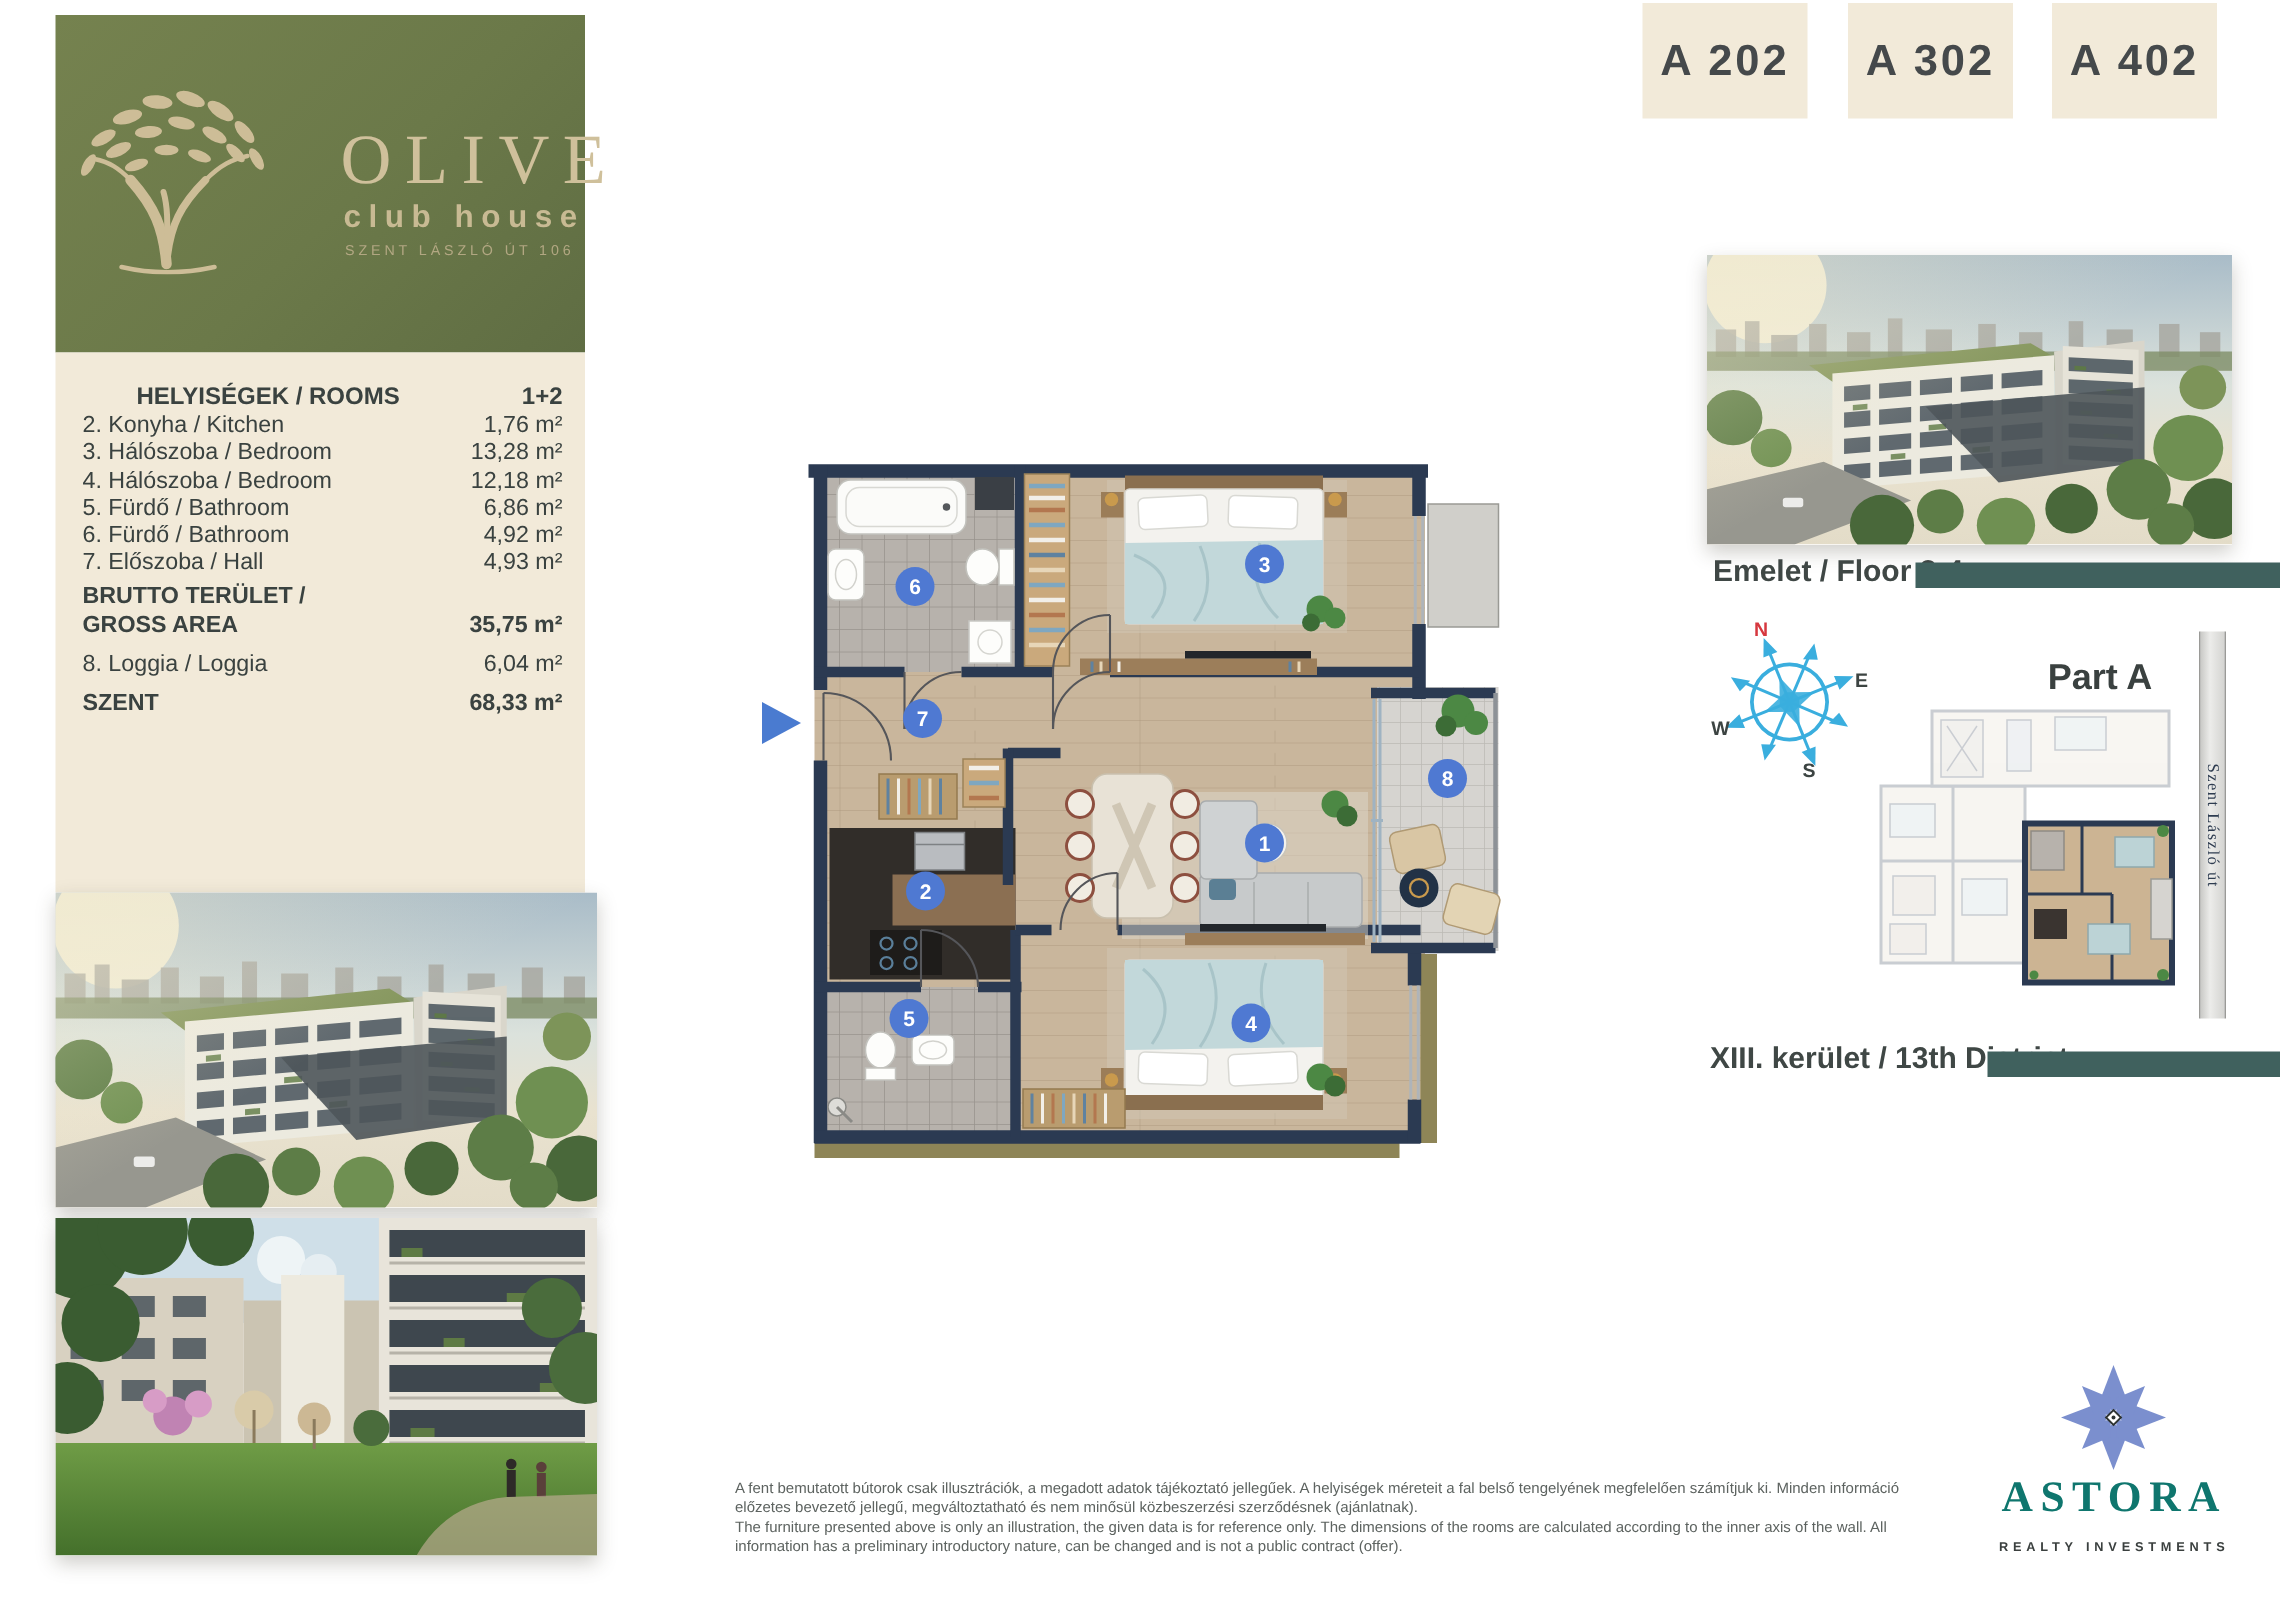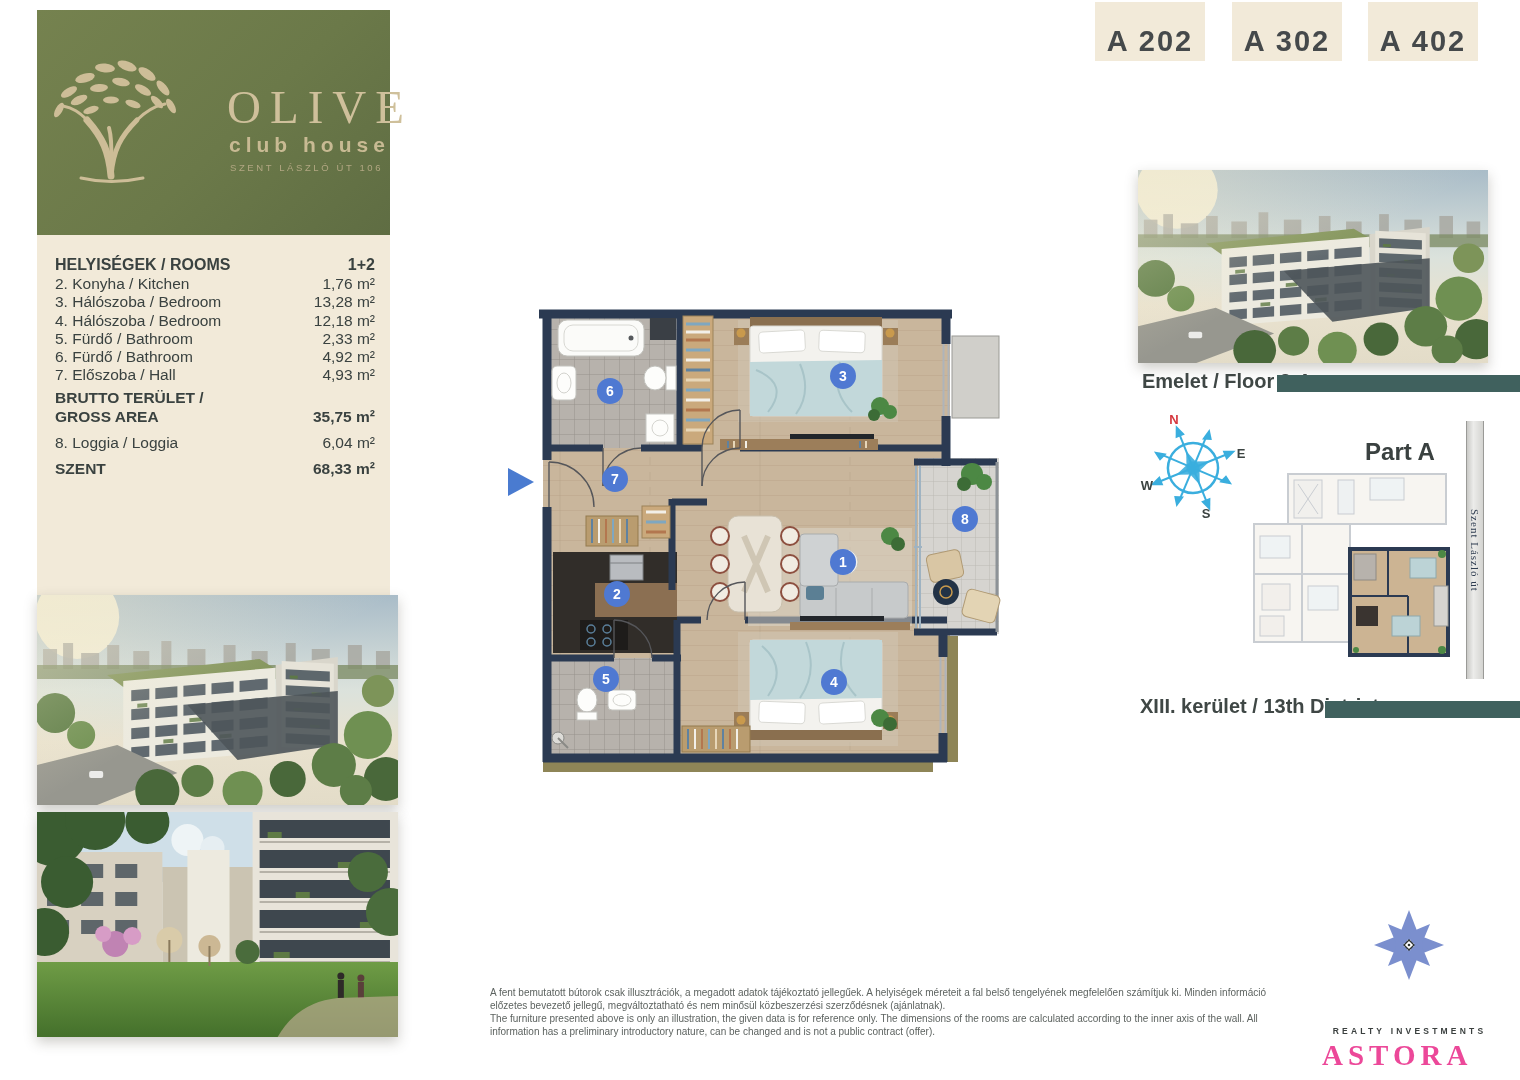--- a/index.html
+++ b/index.html
@@ -14,31 +14,31 @@
   #logo-title { left:190px; top:70px; width:165px; font-family:"Liberation Serif",serif;
     font-size:47px; color:#cfc09b; letter-spacing:9px; font-weight:400; }
   #logo-sub { left:192px; top:123px; font-size:21px; font-weight:bold; color:#c8ba93; letter-spacing:5px; }
   #logo-addr { left:193px; top:152px; font-size:9.5px; color:#b2a782; letter-spacing:2.6px; }
 
   #cream-box { left:37px; top:235px; width:353px; height:360px; background:#f2ead9; }
   #room-table { left:55px; top:256px; width:320px; color:#3a4240; font-size:15.5px; line-height:18.2px; }
   .rt-row { display:flex; justify-content:space-between; align-items:flex-end; }
   .rt-row .lbl { text-align:left; }
   .rt-row .val { text-align:left; white-space:nowrap; }
-  .rt-head { font-weight:bold; font-size:16px; margin-bottom:1px; }
+  .rt-head { font-weight:bold; font-size:16px; margin-bottom:1px;margin-left:36px; }
   .rt-ind { padding-left:14px; }
   .rt-sum { font-weight:bold; }
   .mt6{margin-top:6px;} .mt5{margin-top:5px;} .mt8{margin-top:8px;}
 
   .photo { box-shadow:0 5px 12px rgba(60,55,40,.25); }
   #photo1 { left:37px; top:595px; width:361px; height:210px; }
   #photo2 { left:37px; top:812px; width:361px; height:225px; }
 
   
-  .unit-box { top:2px; width:110px; height:59px; background:#f2ead9; color:#45494b;
+  .unit-box { top:2px; width:110px; height:77px; background:#f2ead9; color:#45494b;
     font-size:29px; font-weight:bold; letter-spacing:2px; text-align:center; line-height:78px; }
   #unit-0{left:1095px;} #unit-1{left:1232px;} #unit-2{left:1368px;}
 
   
   #plan { left:500px; top:300px; }
   #watermark { left:536px; top:504px; width:470px; text-align:center;
     font-size:51px; font-weight:bold; letter-spacing:5px; color:rgba(255,255,255,0.55);
     text-shadow:0 0 2px rgba(120,120,120,0.15); }
 
   
@@ -55,23 +55,23 @@
     background:linear-gradient(90deg,#c9c9c6,#ececea 40%,#d4d4d1);
     border-left:1px solid #9a9a97; border-right:1px solid #9a9a97;
     display:flex; align-items:center; justify-content:center; }
   #road-label { writing-mode:vertical-rl; font-family:"Liberation Serif",serif;
     font-size:11px; color:#2e3c50; letter-spacing:1px; }
   #district-caption { left:1140px; top:695px; }
   #teal-bar-2 { left:1325px; top:701px; width:195px; }
 
   
   #astora-star { left:1374px; top:910px; }
-  #brand-name { left:1322px; top:1039px; width:175px; text-align:left;
+  #brand-name { left:1322px; top:982px; width:175px; text-align:center;
     font-family:"Liberation Serif",serif; font-size:29px; font-weight:bold;
-    color:#ec4899; letter-spacing:5px; }
+    color:#0f766e; letter-spacing:5px; }
   #brand-tag { left:1322px; top:1026px; width:175px; text-align:center;
     font-size:8.5px; font-weight:bold; color:#3b403f; letter-spacing:3.2px; }
 
   
   #disclaimer { left:490px; top:986px; width:792px; font-size:10px; line-height:13px; color:#60666 3;
     color:#5d6360; }
 </style>
 </head>
 <body>
 
@@ -222,21 +222,21 @@
     <div class="rt-row">
       <span class="lbl">3. Hálószoba / Bedroom</span>
         <span class="val">13,28 m²</span>
       </div>
     <div class="rt-row">
       <span class="lbl">4. Hálószoba / Bedroom</span>
         <span class="val">12,18 m²</span>
       </div>
     <div class="rt-row">
       <span class="lbl">5. Fürdő / Bathroom</span>
-        <span class="val">2,33 m²</span>
+        <span class="val">6,86 m²</span>
       </div>
     <div class="rt-row">
       <span class="lbl">6.  Fürdő / Bathroom</span>
         <span class="val">4,92 m²</span>
       </div>
     <div class="rt-row">
       <span class="lbl">7. Előszoba / Hall</span>
         <span class="val">4,93 m²</span>
       </div>
     <div class="rt-row rt-sum mt5">

